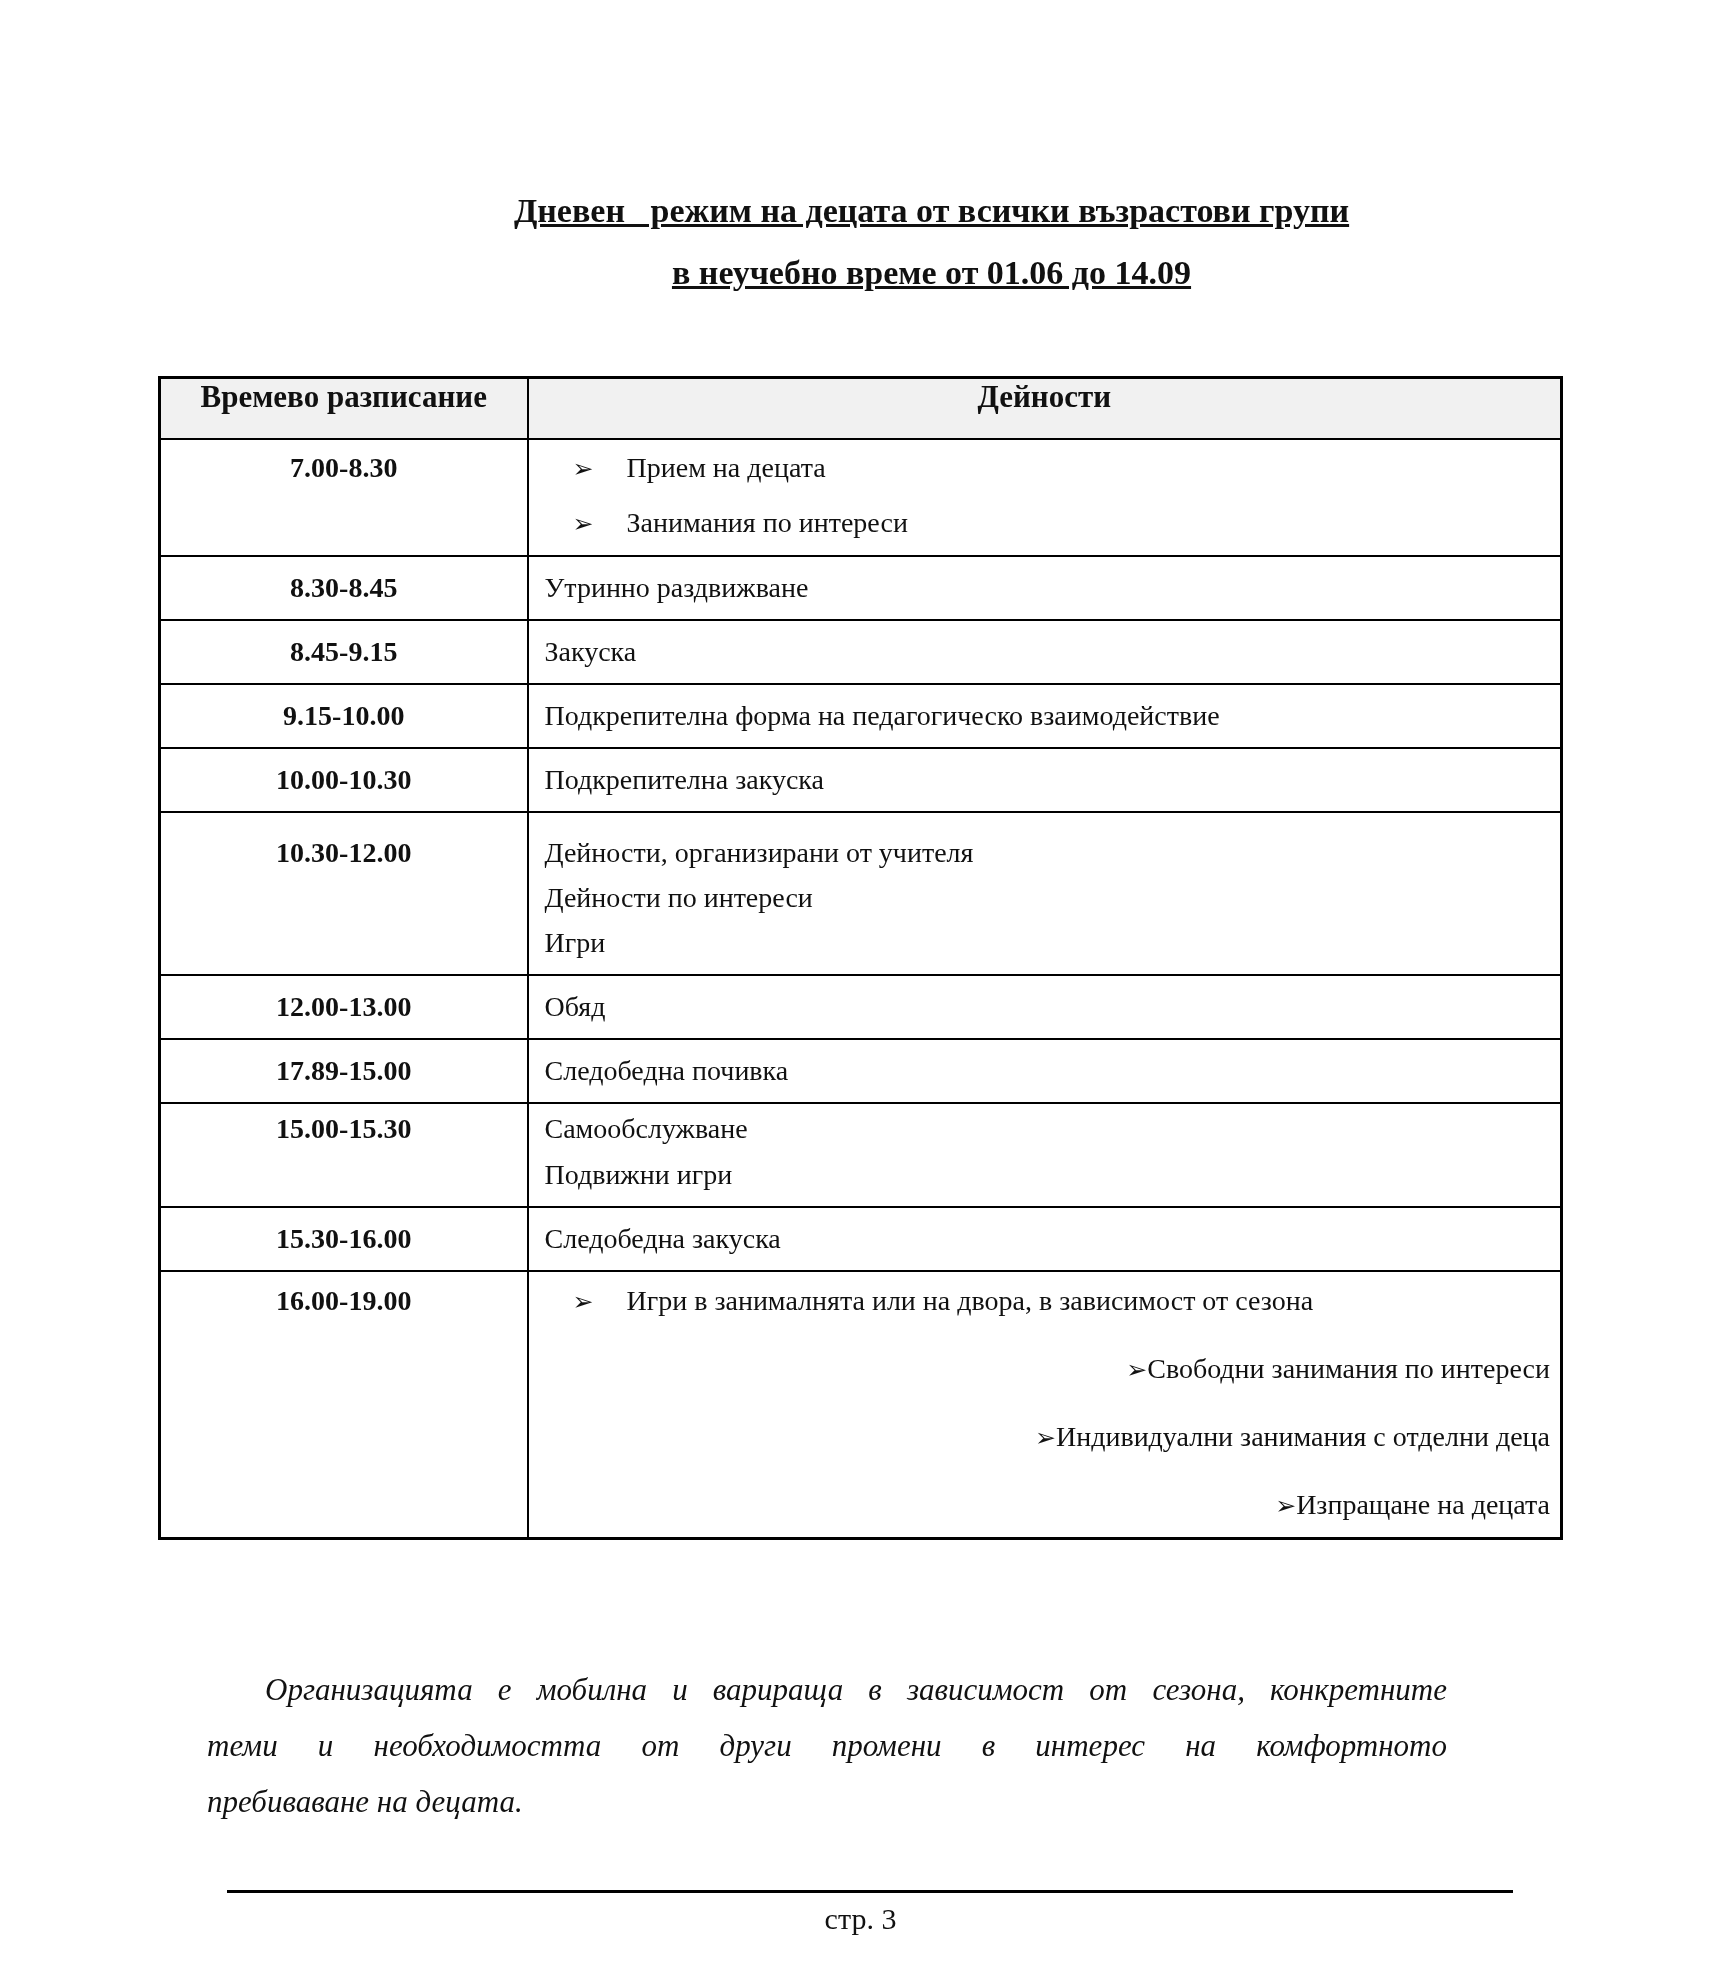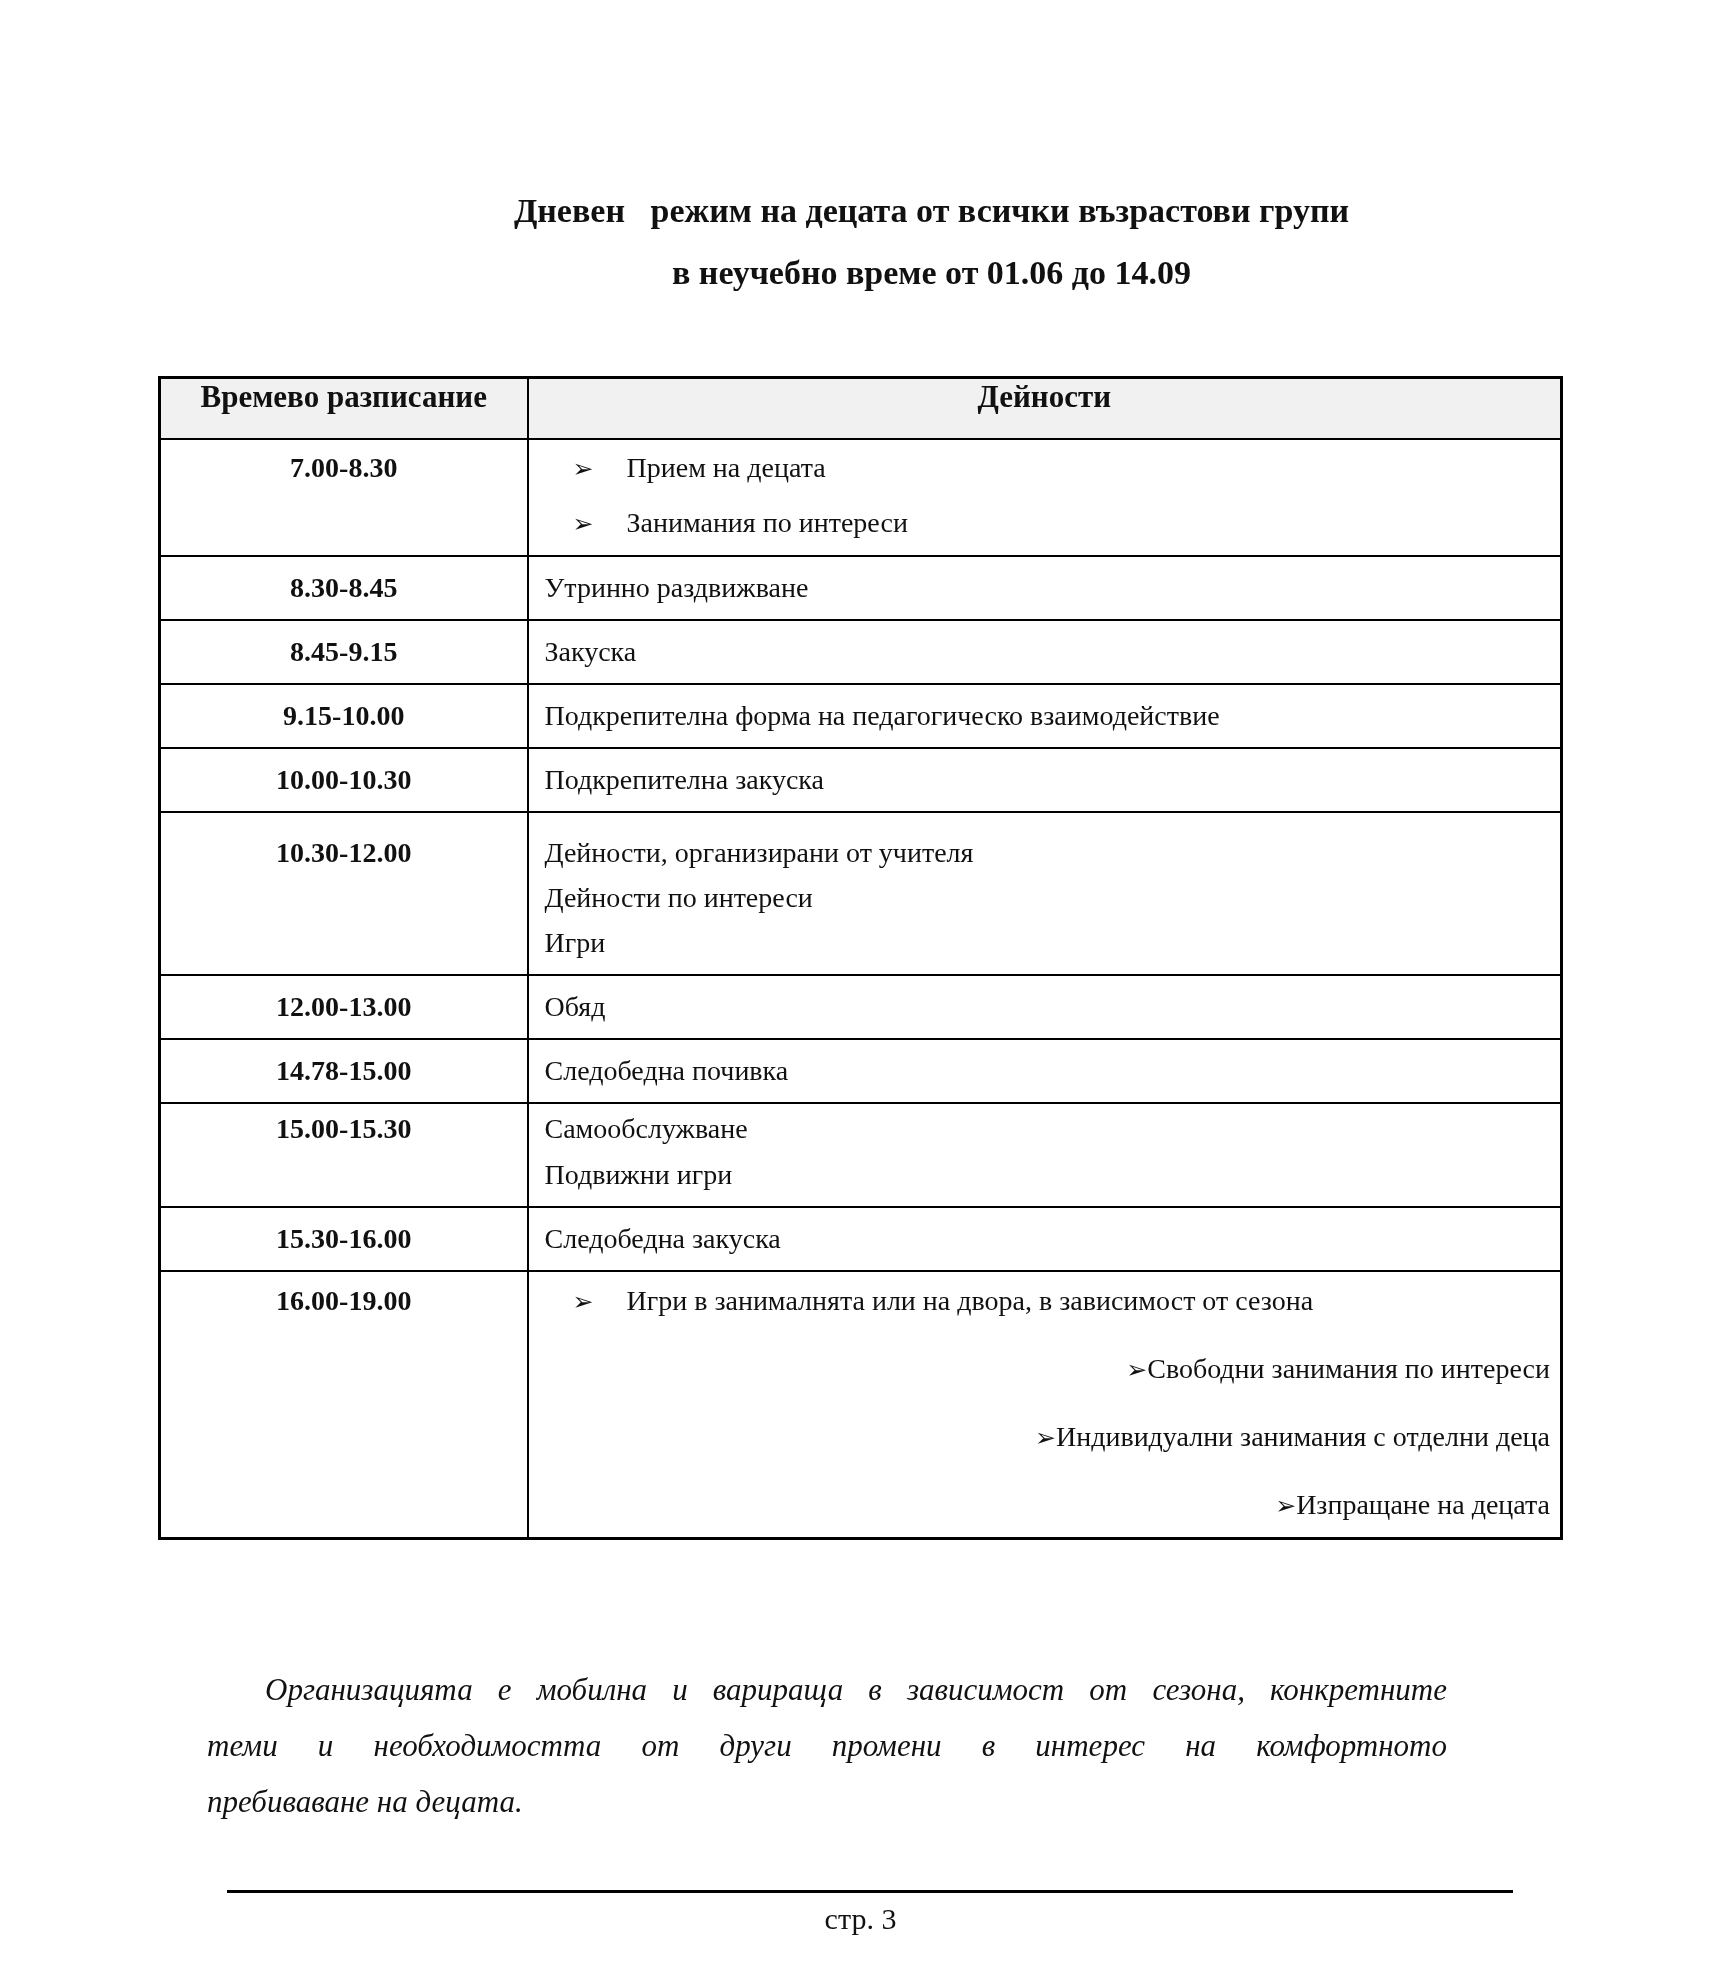--- a/index.html
+++ b/index.html
@@ -19,20 +19,21 @@
     position: relative;
     overflow: hidden;
   }
 
   
   .title-block {
     padding-top: 180px;
     margin-left: 300px;
     width: 1263px;
     text-align: center;
+    text-decoration: underline;
   }
   .title-line {
     font-weight: bold;
     font-size: 34px;
     line-height: 62px;
     white-space: pre-wrap;
   }
 
   
   table.schedule {
@@ -187,21 +188,21 @@
   </tr>
 
   <tr class="rows-1-p">
     <td class="time">12.00-13.00</td>
     <td class="act">
           <div class="item"><span class="item-text">Обяд</span></div>
         </td>
   </tr>
 
   <tr class="rows-1-p">
-    <td class="time">14.78-15.00</td>
+    <td class="time">17.89-15.00</td>
     <td class="act">
           <div class="item"><span class="item-text">Следобедна почивка</span></div>
         </td>
   </tr>
 
   <tr class="rows-2-p">
     <td class="time">15.00-15.30</td>
     <td class="act">
           <div class="item"><span class="item-text">Самообслужване</span></div>
           <div class="item"><span class="item-text">Подвижни игри</span></div>

